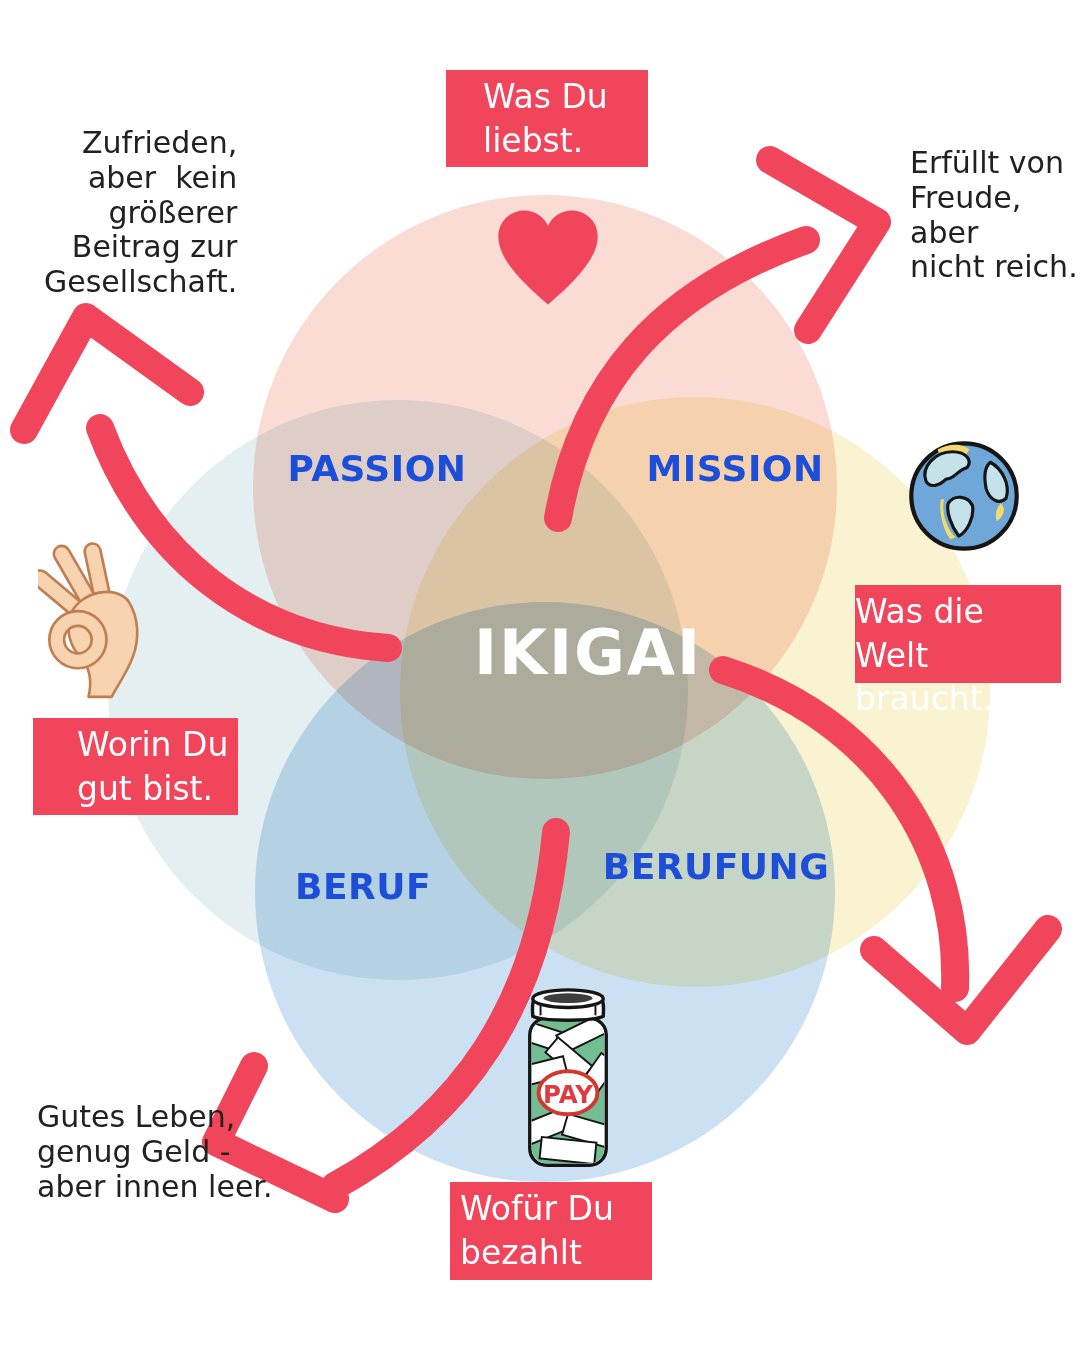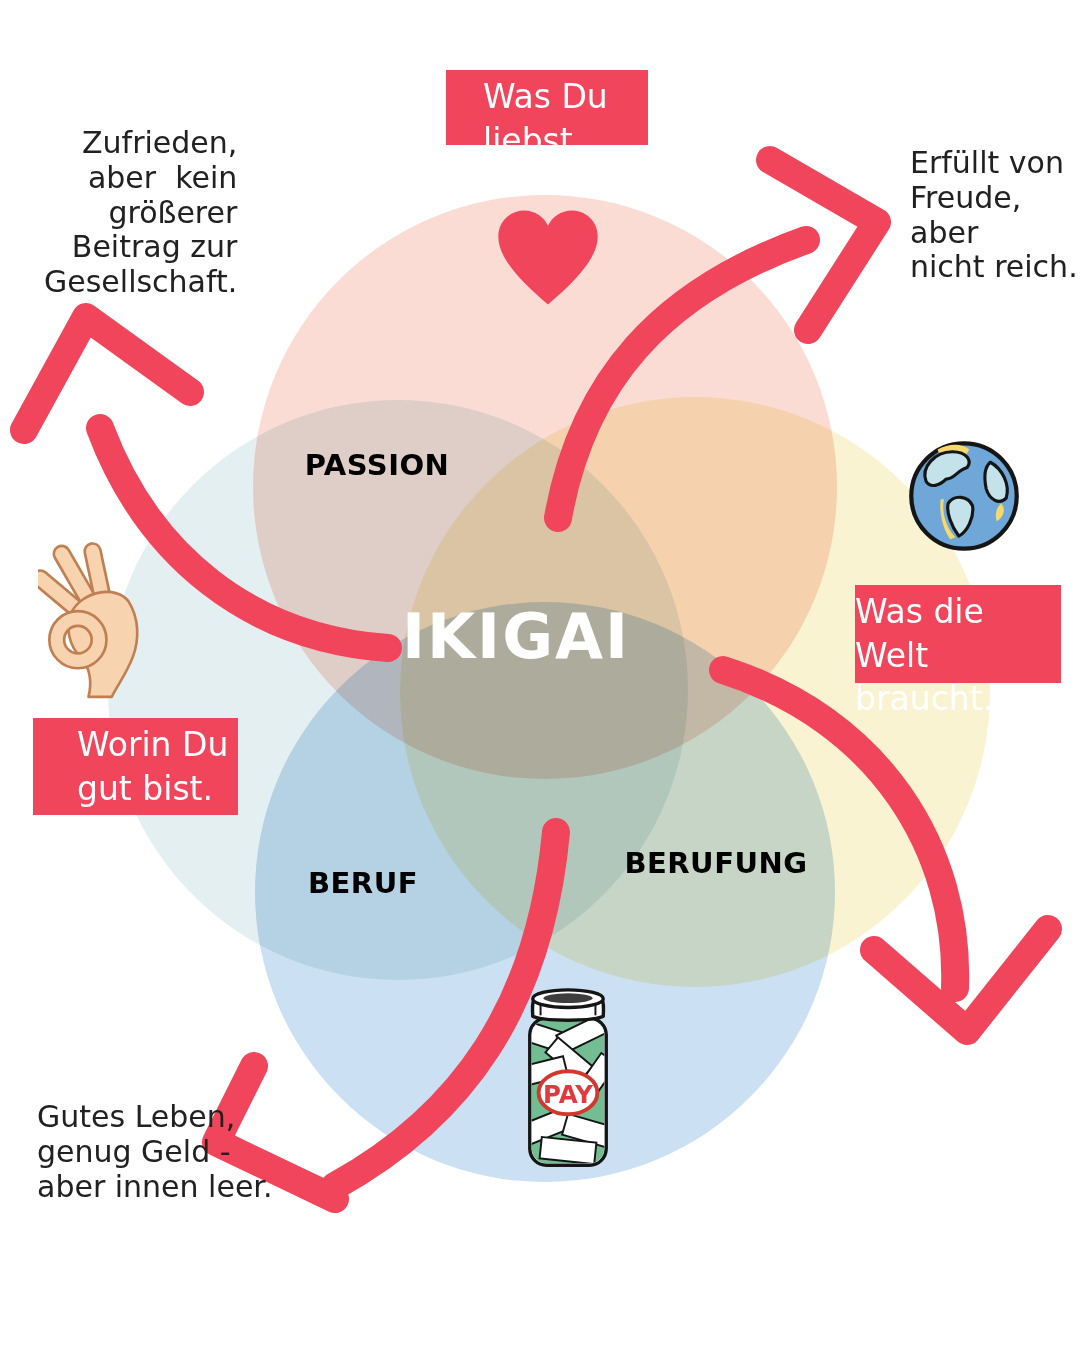--- a/index.html
+++ b/index.html
@@ -17,39 +17,39 @@
   
   .arrows { position:absolute; left:0; top:0; z-index:3; }
   
   .icon { position:absolute; z-index:4; }
   .icon-heart   { left:494px; top:206px; width:108px; height:102px; }
   .icon-globe   { left:906px; top:438px; width:116px; height:116px; }
   .icon-ok-hand { left:38px;  top:536px; width:120px; height:164px; }
   .icon-pay-jar { left:519px; top:983px; width:98px;  height:196px; }
   
   .area-label {
-    position:absolute; z-index:5; color:#000000; font-weight:bold;
-    font-size:29px; letter-spacing:0.5px; text-align:center; white-space:nowrap;
+    position:absolute; z-index:5; color:#1d4ed8; font-weight:bold;
+    font-size:36px; letter-spacing:0.5px; text-align:center; white-space:nowrap;
   }
   .label-passion  { left:252px; top:448px; width:250px; }
   .label-mission  { left:610px; top:448px; width:250px; }
   .label-beruf    { left:263px; top:866px; width:200px; }
   .label-berufung { left:576px; top:846px; width:280px; }
   .center-label {
-    position:absolute; z-index:5; left:402px; top:600px; width:300px;
+    position:absolute; z-index:5; left:402px; top:616px; width:300px;
     color:#ffffff; font-weight:bold; font-size:62px; letter-spacing:2px;
-    text-align:left; white-space:nowrap;
+    text-align:right; white-space:nowrap;
   }
   
   .redbox {
     position:absolute; z-index:6; background:#F0455A; color:#ffffff;
     font-size:33px; line-height:1.32; white-space:pre-line; box-sizing:border-box;
     padding-top:5px;
   }
-  .box-top    { left:446px; top:70px;   width:202px; height:75px; padding-left:37px; }
+  .box-top    { left:446px; top:70px;   width:202px; height:97px; padding-left:37px; }
   .box-right  { left:855px; top:585px;  width:206px; height:98px; }
   .box-left   { left:33px;  top:718px;  width:205px; height:97px; padding-left:44px; }
   .box-bottom { left:450px; top:1182px; width:202px; height:98px; padding-left:10px; }
   
   .annotation {
     position:absolute; z-index:6; color:#212121; font-size:30px;
     line-height:1.16; white-space:pre-wrap;
   }
   .ann-top-left     { left:44px;  top:126px;text-align:right; }
   .ann-top-right    { left:910px; top:146px; }
@@ -130,30 +130,33 @@
     <ellipse cx="50" cy="110" rx="30" ry="22" fill="#ffffff" stroke="#D3382E" stroke-width="4"></ellipse>
     <text x="50" y="120" text-anchor="middle" font-size="25" font-weight="bold" fill="#E03A3F" font-family="DejaVu Sans, sans-serif">PAY</text>
     <path d="M14 32 C14 26 13 20 15 16 L85 16 C87 20 86 26 86 32 C80 35 68 36 50 36 C32 36 20 35 14 32 Z" fill="#ffffff" stroke="#151515" stroke-width="3.5" stroke-linejoin="round"></path>
     <ellipse cx="50" cy="14" rx="36" ry="9" fill="#ffffff" stroke="#151515" stroke-width="3.5"></ellipse>
     <ellipse cx="50" cy="13.5" rx="25" ry="5" fill="#3d3d3d"></ellipse>
     <line x1="22" y1="20" x2="22" y2="31" stroke="#151515" stroke-width="2"></line>
     <line x1="78" y1="20" x2="78" y2="31" stroke="#151515" stroke-width="2"></line>
   </svg>
 
   <div class="area-label label-passion">PASSION</div>
+  <div class="area-label label-mission">MISSION</div>
   <div class="area-label label-beruf">BERUF</div>
   <div class="area-label label-berufung">BERUFUNG</div>
   <div class="center-label">IKIGAI</div>
 
   <div class="redbox box-top">Was Du
 liebst.</div>
   <div class="redbox box-right">Was die Welt
 braucht.</div>
   <div class="redbox box-left">Worin Du
 gut bist.</div>
+  <div class="redbox box-bottom">Wofür Du
+bezahlt wirst.</div>
 
   <div class="annotation ann-top-left">Zufrieden,
 aber  kein
 größerer
 Beitrag zur
 Gesellschaft.</div>
   <div class="annotation ann-top-right">Erfüllt von
 Freude, aber
 nicht reich.</div>
   <div class="annotation ann-bottom-left">Gutes Leben,

